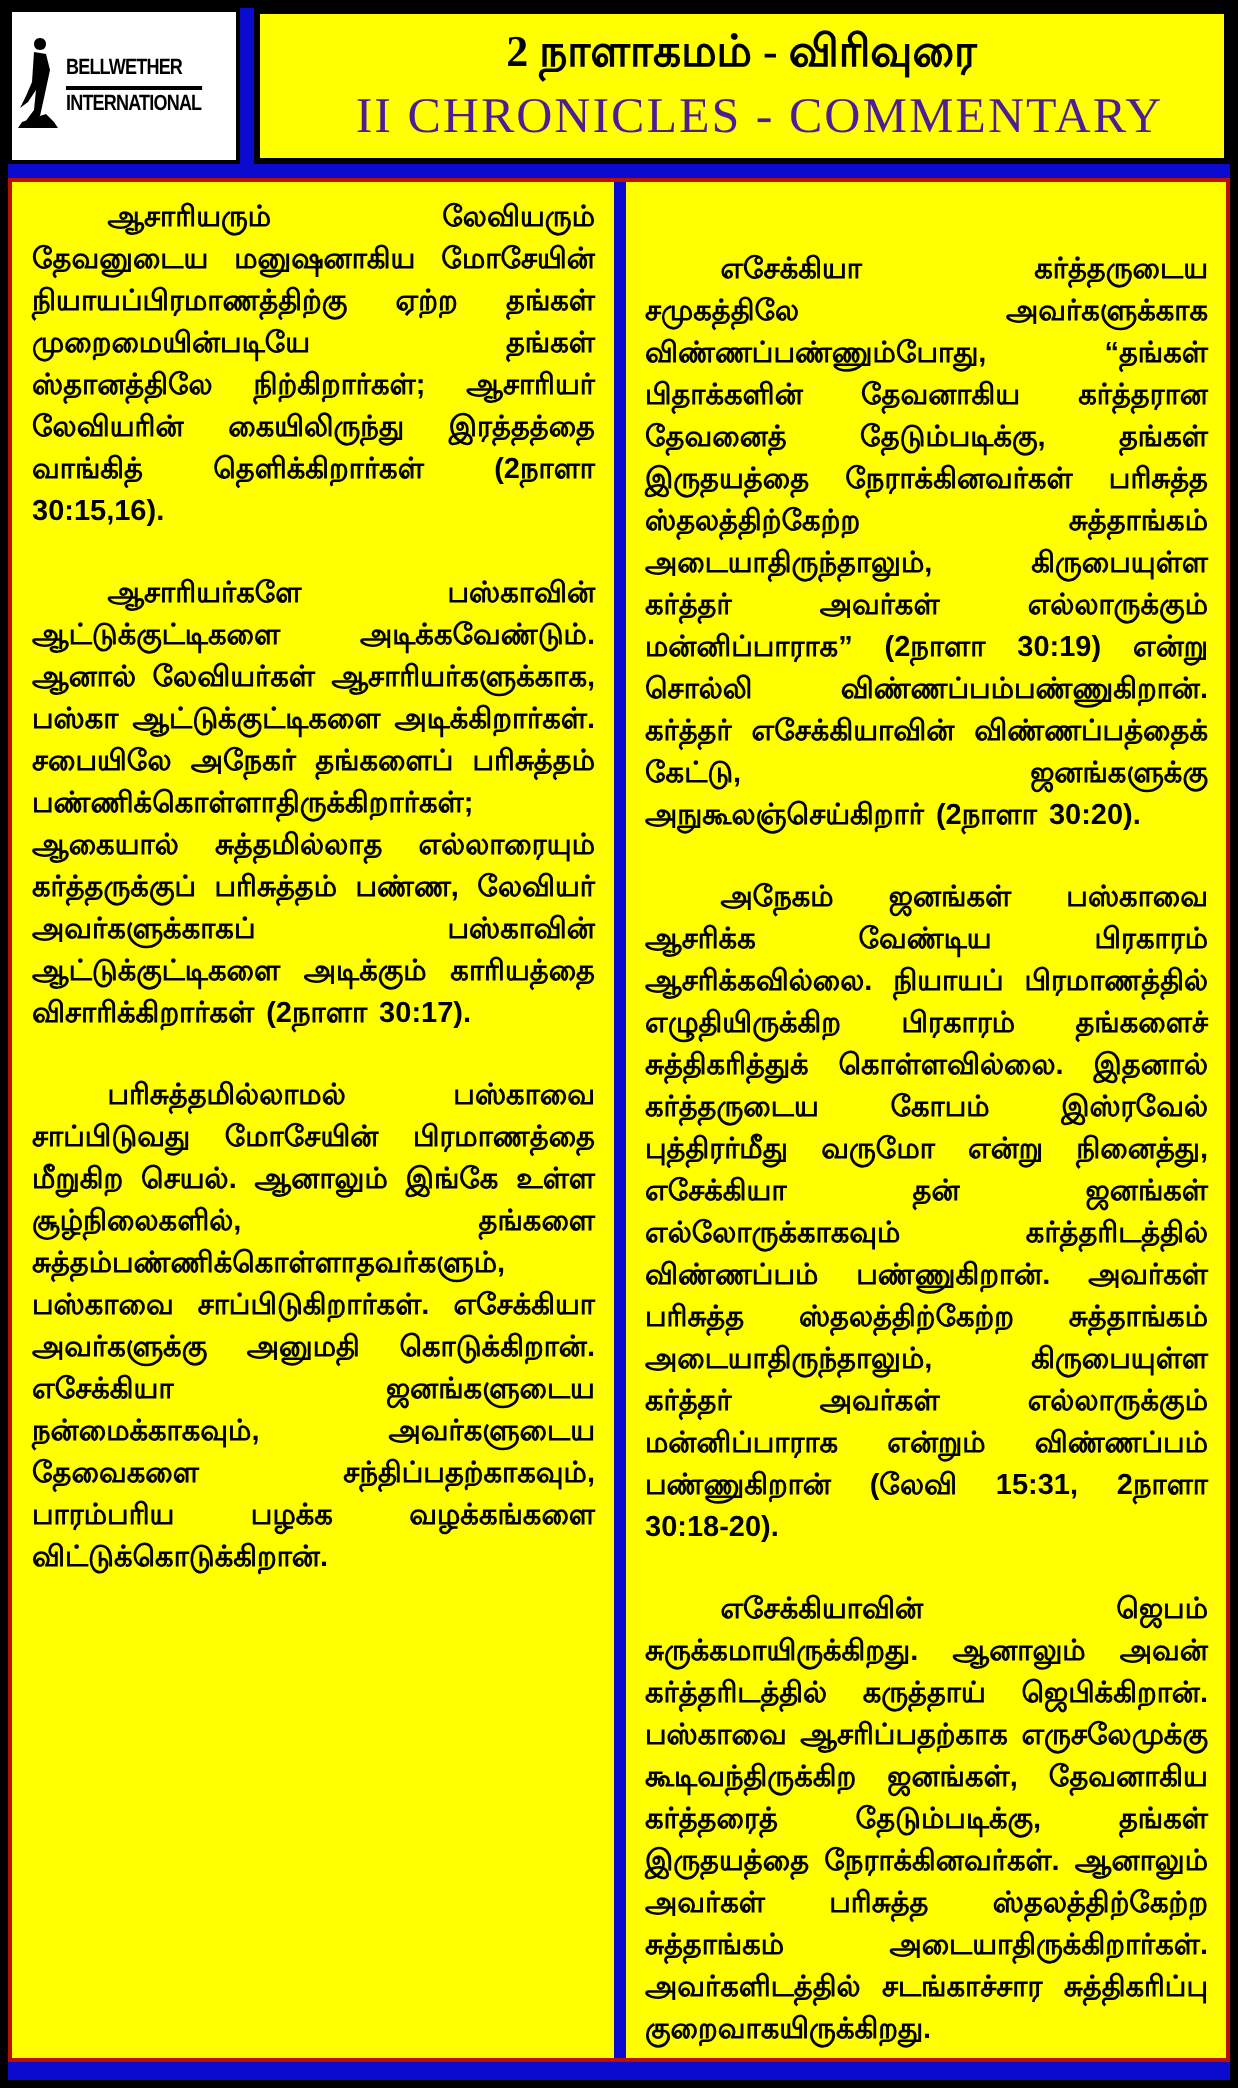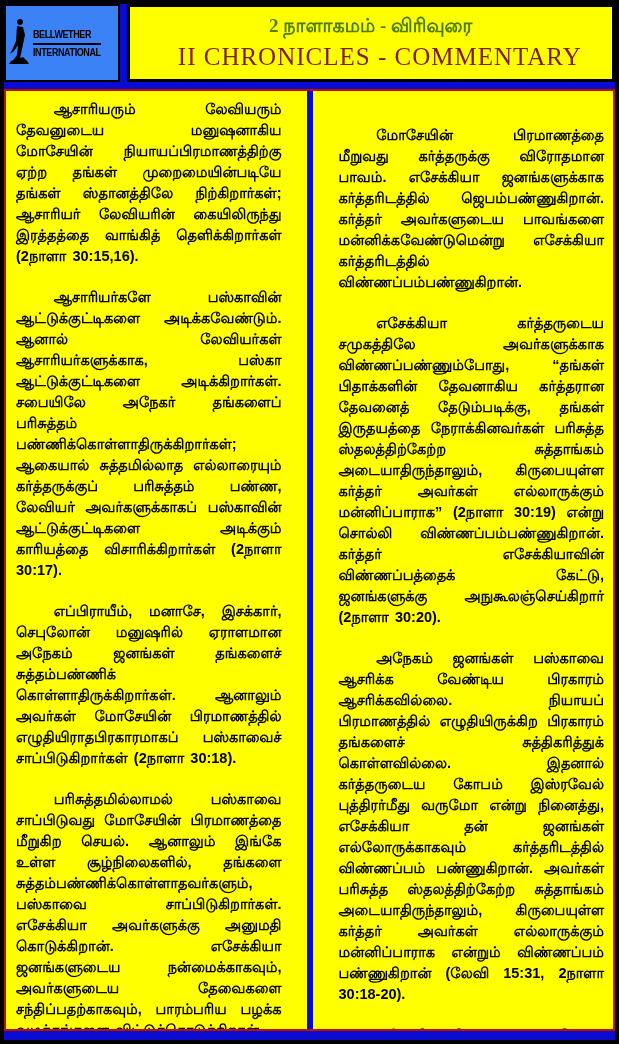--- a/index.html
+++ b/index.html
@@ -17,21 +17,21 @@
 
   
   .header {
     display: flex;
     align-items: stretch;
     gap: 7px;
     height: 78px;
     flex: 0 0 auto;
   }
   .logo-box {
-    background: #3b82f6;
+    background: #ffffff;
     border: 2px solid #000000;
     flex: 0 0 98px;
     display: flex;
     align-items: center;
     justify-content: space-between;
     gap: 3px;
     padding: 2px;
   }
   .logo-figure { flex: 0 0 auto; }
   .logo-text {
@@ -54,42 +54,41 @@
     flex: 1 1 auto;
     display: flex;
     flex-direction: column;
     align-items: center;
     justify-content: center;
     gap: 4px;
   }
   .title-tamil {
     font-family: "Liberation Serif", serif;
     font-weight: bold;
-    font-size: 19px;
-    color: #4d7c0f;
+    font-size: 22px;
+    color: #000000;
   }
   .title-english {
     font-family: "Liberation Serif", serif;
     font-weight: normal;
     font-size: 25px;
     letter-spacing: 1px;
-    color: #7f1d1d;
+    color: #4c1d95;
     padding-left: 18px;
   }
 
   
   .body-wrap {
     flex: 1 1 auto;
     margin-top: 7px;
     margin-bottom: 9px;
     background: #ffff00;
     border: 2px solid #bb1100;
     display: flex;
     overflow: hidden;
-    gap: 16px;
   }
   .col {
     flex: 1 1 0;
     padding: 8px 9px 8px 10px;
     overflow: hidden;
   }
   .col-divider {
     flex: 0 0 6px;
     background: #0b0bd0;
   }
@@ -131,28 +130,26 @@
     </div>
 
 
   </div>
 
   <div class="body-wrap">
 
     <div class="col left">
       <p>ஆசாரியரும் லேவியரும் தேவனுடைய மனுஷனாகிய மோசேயின் நியாயப்பிரமாணத்திற்கு ஏற்ற தங்கள் முறைமையின்படியே தங்கள் ஸ்தானத்திலே நிற்கிறார்கள்; ஆசாரியர் லேவியரின் கையிலிருந்து இரத்தத்தை வாங்கித் தெளிக்கிறார்கள் (2நாளா 30:15,16).</p>
       <p>ஆசாரியர்களே பஸ்காவின் ஆட்டுக்குட்டிகளை அடிக்கவேண்டும். ஆனால் லேவியர்கள் ஆசாரியர்களுக்காக, பஸ்கா ஆட்டுக்குட்டிகளை அடிக்கிறார்கள். சபையிலே அநேகர் தங்களைப் பரிசுத்தம் பண்ணிக்கொள்ளாதிருக்கிறார்கள்; ஆகையால் சுத்தமில்லாத எல்லாரையும் கர்த்தருக்குப் பரிசுத்தம் பண்ண, லேவியர் அவர்களுக்காகப் பஸ்காவின் ஆட்டுக்குட்டிகளை அடிக்கும் காரியத்தை விசாரிக்கிறார்கள் (2நாளா 30:17).</p>
-      <p>எப்பிராயீம், மனாசே, இசக்கார், செபுலோன் மனுஷரில் ஏராளமான அநேகம் ஜனங்கள் தங்களைச் சுத்தம்பண்ணிக் கொள்ளாதிருக்கிறார்கள். ஆனாலும் அவர்கள் மோசேயின் பிரமாணத்தில் எழுதியிராதபிரகாரமாகப் பஸ்காவைச் சாப்பிடுகிறார்கள் (2நாளா 30:18).</p>
       <p>பரிசுத்தமில்லாமல் பஸ்காவை சாப்பிடுவது மோசேயின் பிரமாணத்தை மீறுகிற செயல். ஆனாலும் இங்கே உள்ள சூழ்நிலைகளில், தங்களை சுத்தம்பண்ணிக்கொள்ளாதவர்களும், பஸ்காவை சாப்பிடுகிறார்கள். எசேக்கியா அவர்களுக்கு அனுமதி கொடுக்கிறான். எசேக்கியா ஜனங்களுடைய நன்மைக்காகவும், அவர்களுடைய தேவைகளை சந்திப்பதற்காகவும், பாரம்பரிய பழக்க வழக்கங்களை விட்டுக்கொடுக்கிறான்.</p>
     </div>
 
     <div class="col-divider"></div>
 
     <div class="col right">
-      <p>மோசேயின் பிரமாணத்தை மீறுவது கர்த்தருக்கு விரோதமான பாவம். எசேக்கியா ஜனங்களுக்காக கர்த்தரிடத்தில் ஜெபம்பண்ணுகிறான். கர்த்தர் அவர்களுடைய பாவங்களை மன்னிக்கவேண்டுமென்று எசேக்கியா கர்த்தரிடத்தில் விண்ணப்பம்பண்ணுகிறான்.</p>
       <p>எசேக்கியா கர்த்தருடைய சமுகத்திலே அவர்களுக்காக விண்ணப்பண்ணும்போது, “தங்கள் பிதாக்களின் தேவனாகிய கர்த்தரான தேவனைத் தேடும்படிக்கு, தங்கள் இருதயத்தை நேராக்கினவர்கள் பரிசுத்த ஸ்தலத்திற்கேற்ற சுத்தாங்கம் அடையாதிருந்தாலும், கிருபையுள்ள கர்த்தர் அவர்கள் எல்லாருக்கும் மன்னிப்பாராக” (2நாளா 30:19) என்று சொல்லி விண்ணப்பம்பண்ணுகிறான். கர்த்தர் எசேக்கியாவின் விண்ணப்பத்தைக் கேட்டு, ஜனங்களுக்கு அநுகூலஞ்செய்கிறார் (2நாளா 30:20).</p>
       <p>அநேகம் ஜனங்கள் பஸ்காவை ஆசரிக்க வேண்டிய பிரகாரம் ஆசரிக்கவில்லை. நியாயப் பிரமாணத்தில் எழுதியிருக்கிற பிரகாரம் தங்களைச் சுத்திகரித்துக் கொள்ளவில்லை. இதனால் கர்த்தருடைய கோபம் இஸ்ரவேல் புத்திரர்மீது வருமோ என்று நினைத்து, எசேக்கியா தன் ஜனங்கள் எல்லோருக்காகவும் கர்த்தரிடத்தில் விண்ணப்பம் பண்ணுகிறான். அவர்கள் பரிசுத்த ஸ்தலத்திற்கேற்ற சுத்தாங்கம் அடையாதிருந்தாலும், கிருபையுள்ள கர்த்தர் அவர்கள் எல்லாருக்கும் மன்னிப்பாராக என்றும் விண்ணப்பம் பண்ணுகிறான் (லேவி 15:31, 2நாளா 30:18-20).</p>
       <p>எசேக்கியாவின் ஜெபம் சுருக்கமாயிருக்கிறது. ஆனாலும் அவன் கர்த்தரிடத்தில் கருத்தாய் ஜெபிக்கிறான். பஸ்காவை ஆசரிப்பதற்காக எருசலேமுக்கு கூடிவந்திருக்கிற ஜனங்கள், தேவனாகிய கர்த்தரைத் தேடும்படிக்கு, தங்கள் இருதயத்தை நேராக்கினவர்கள். ஆனாலும் அவர்கள் பரிசுத்த ஸ்தலத்திற்கேற்ற சுத்தாங்கம் அடையாதிருக்கிறார்கள். அவர்களிடத்தில் சடங்காச்சார சுத்திகரிப்பு குறைவாகயிருக்கிறது.</p>
     </div>
 
   </div>
 
 </div>
 
 </body></html>

